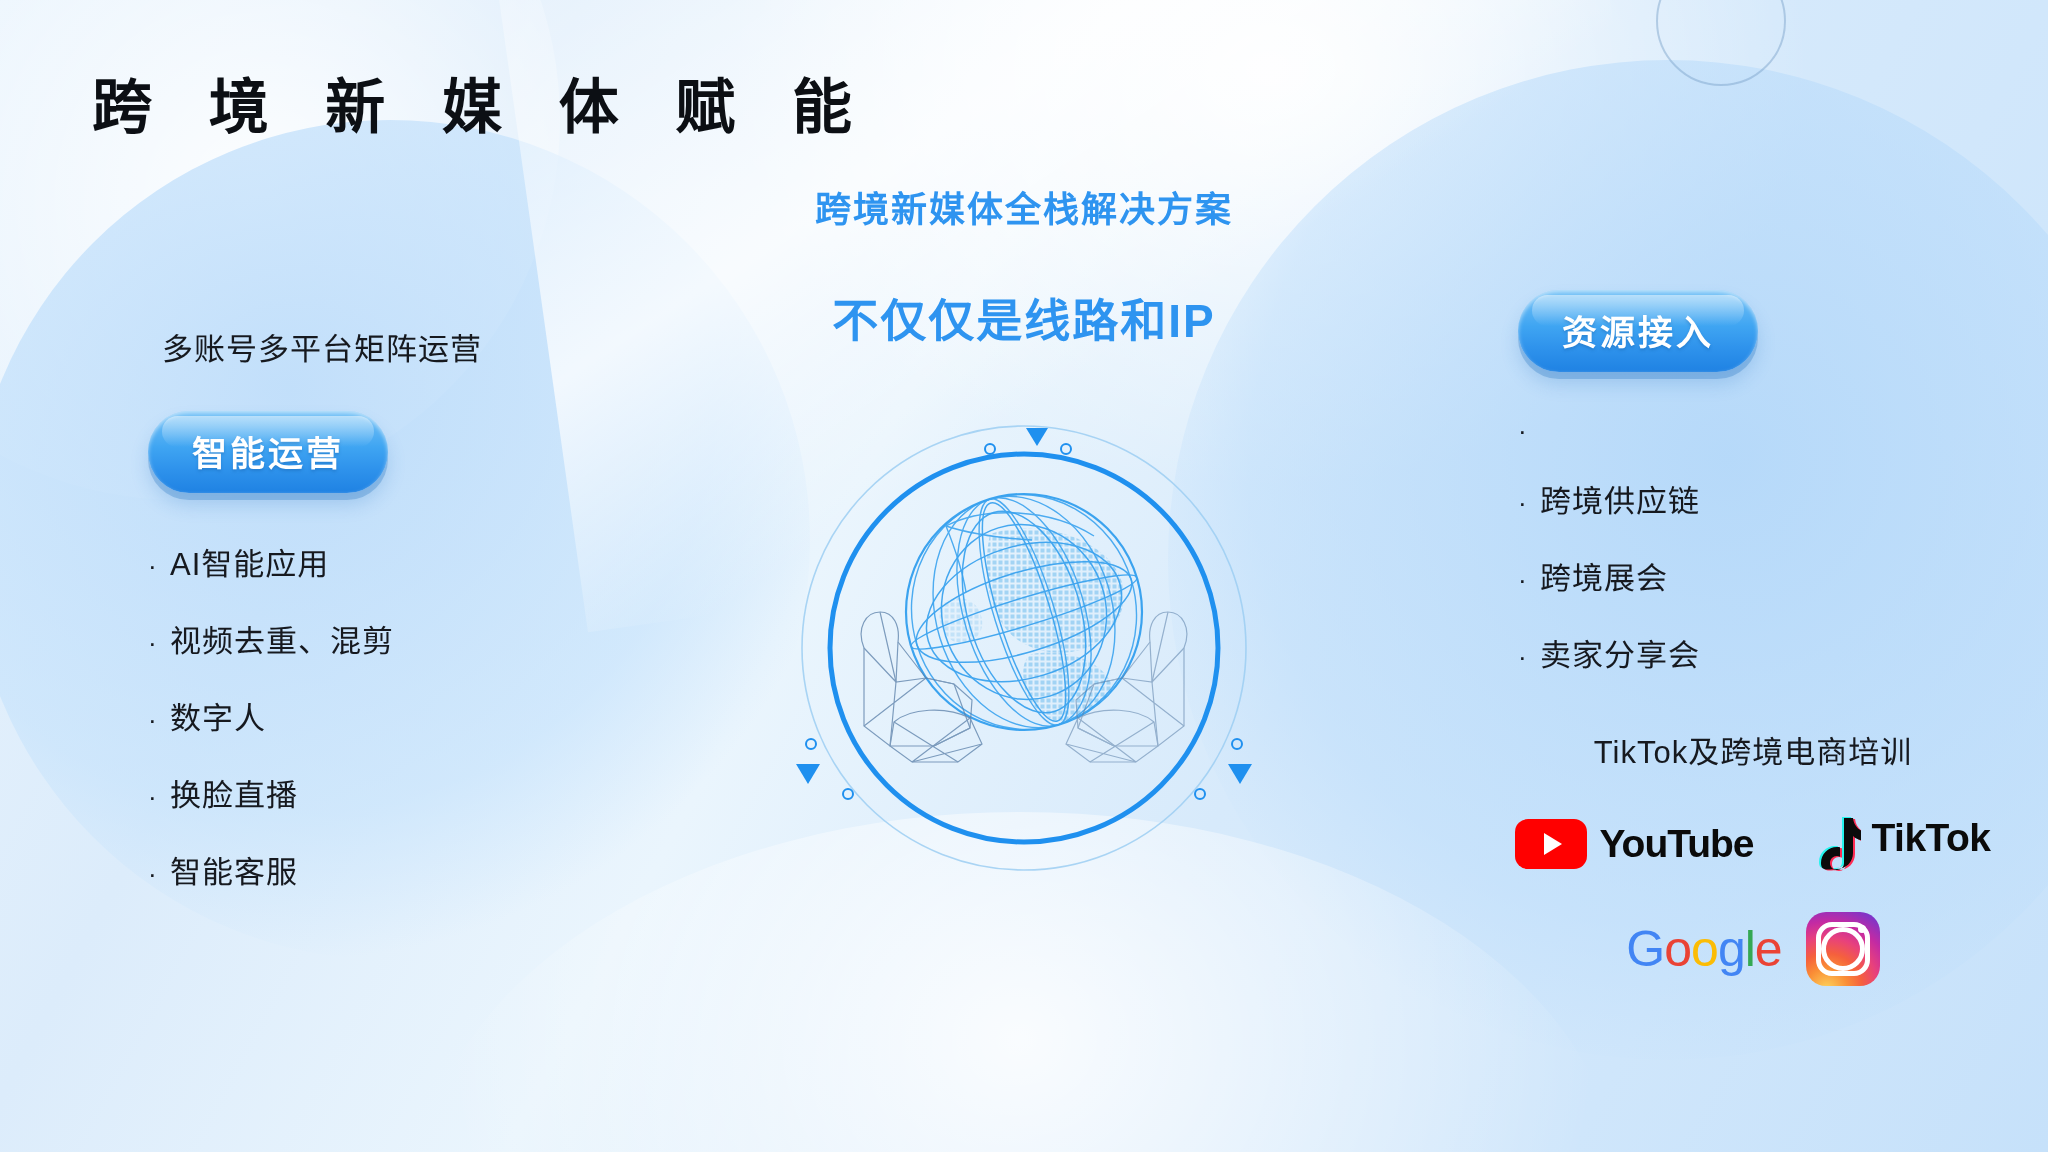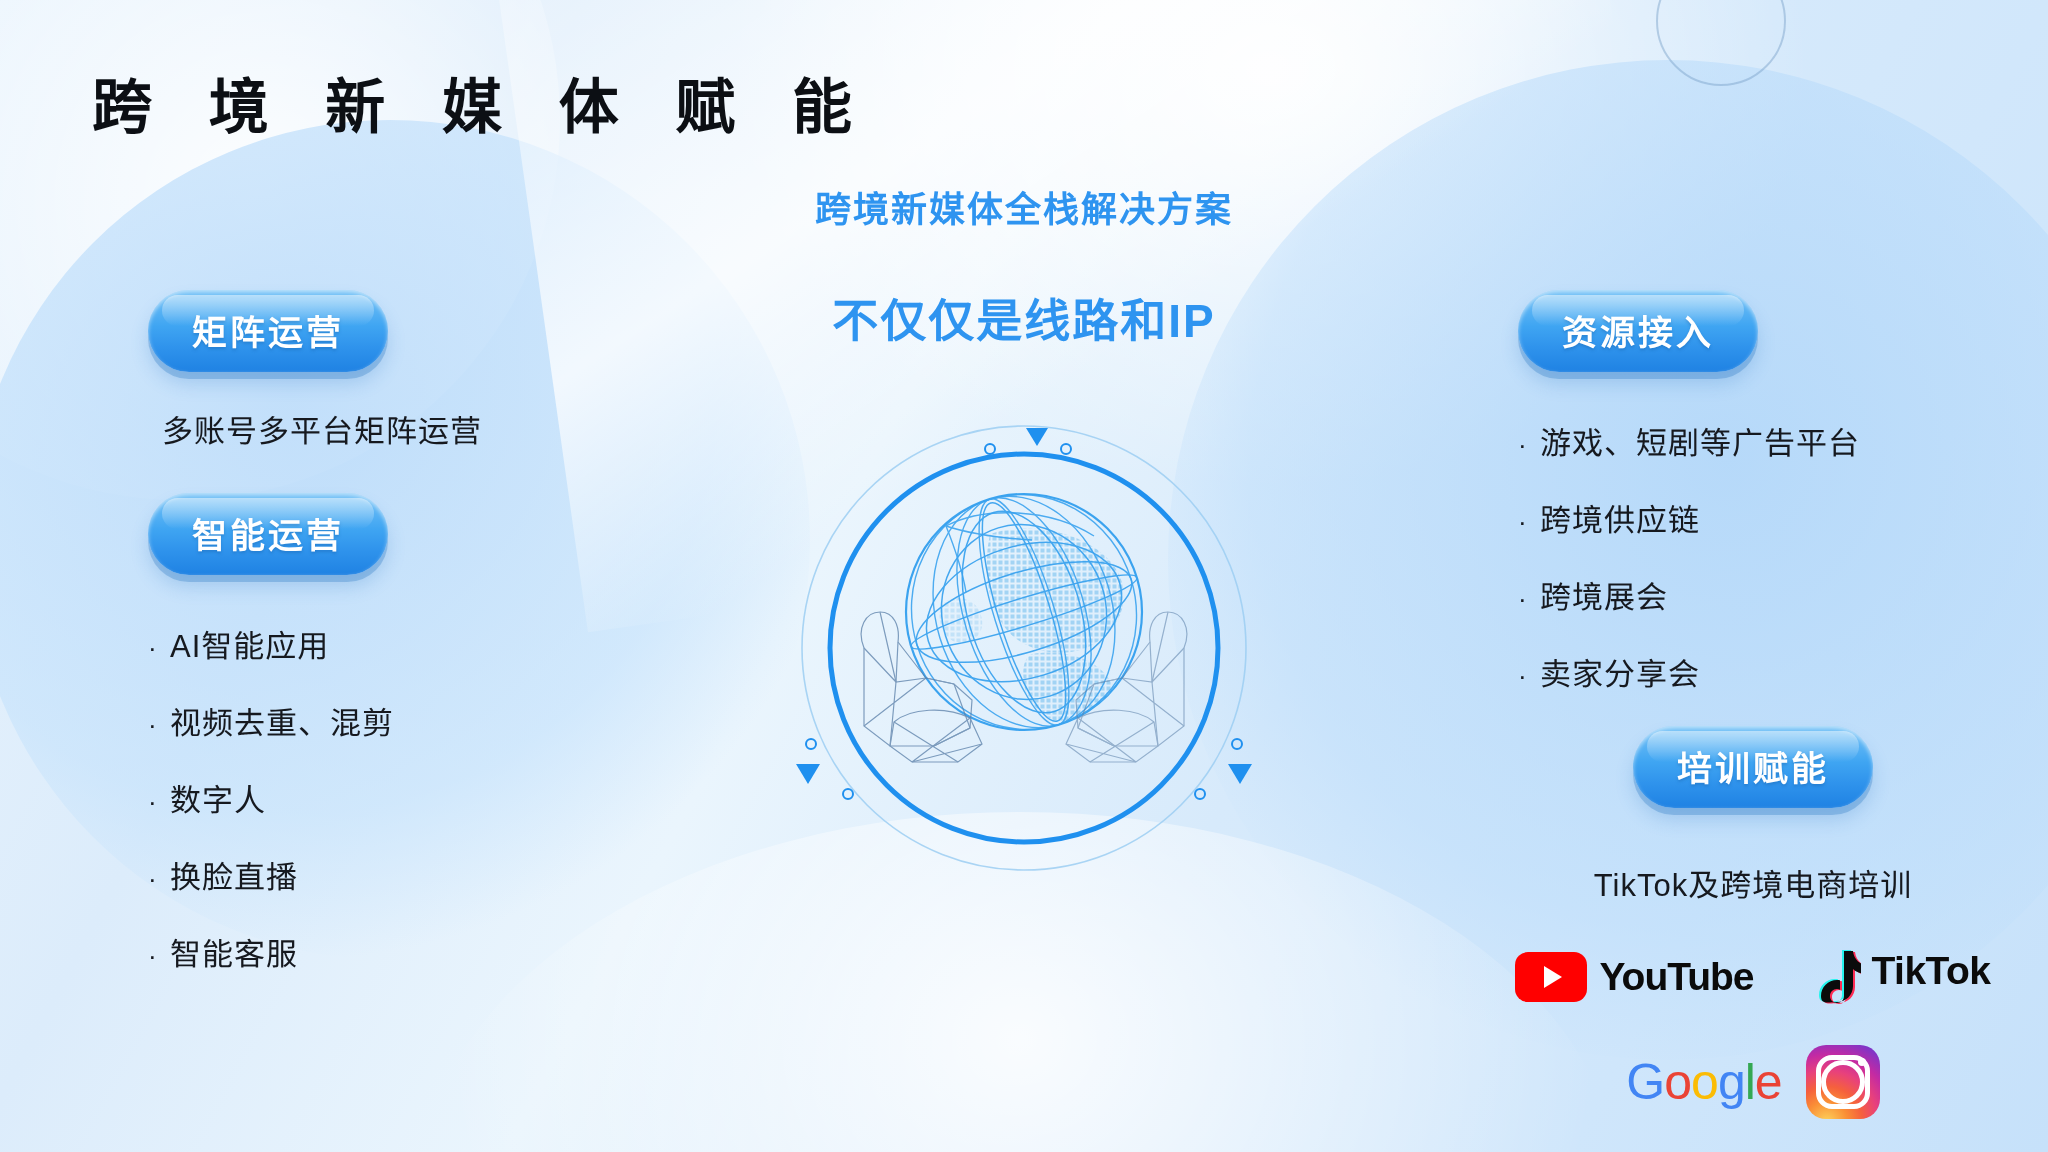--- a/index.html
+++ b/index.html
@@ -277,21 +277,20 @@
                  M374 196 L 358 266 M390 232 L 358 266"></path>
         <path d="M360 306 C 344 292, 308 290, 284 302 L 272 328 L 296 346 L 342 346 L 364 330 Z"></path>
         <path d="M360 306 L 296 346 M284 302 L 342 346 M272 328 L 342 346"></path>
       </g>
     </svg>
   </div>
 
   <div class="col col-left">
 
     <div>
-      <div class="pill">矩阵运营</div>
       <div class="para">多账号多平台矩阵运营</div>
     </div>
 
     <div class="gap-lg"></div>
 
     <div>
       <div class="pill">智能运营</div>
       <ul class="bullets">
         <li>
           <span class="dot">·</span>
@@ -317,39 +316,37 @@
     </div>
   </div>
 
   <div class="col col-right">
 
     <div>
       <div class="pill">资源接入</div>
       <ul class="bullets">
         <li>
           <span class="dot">·</span>
-          <span>游戏、短剧等广告平台</span>
         </li>
         <li>
           <span class="dot">·</span>
           <span>跨境供应链</span>
         </li>
         <li>
           <span class="dot">·</span>
           <span>跨境展会</span>
         </li>
         <li>
           <span class="dot">·</span>
           <span>卖家分享会</span>
         </li>
       </ul>
     </div>
 
     <div style="text-align:center;">
-      <div class="pill">培训赋能</div>
       <div class="train-text">TikTok及跨境电商培训</div>
 
       <div class="logo-row">
         <div class="yt">
           <span class="yt-badge">
             <span class="yt-tri"></span>
           </span>
           <span class="yt-text">YouTube</span>
         </div>
         <div class="tt">

